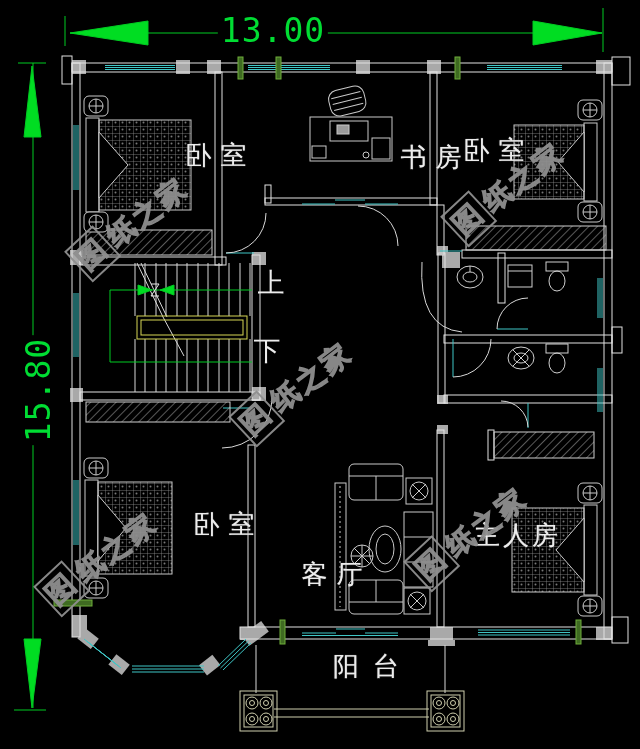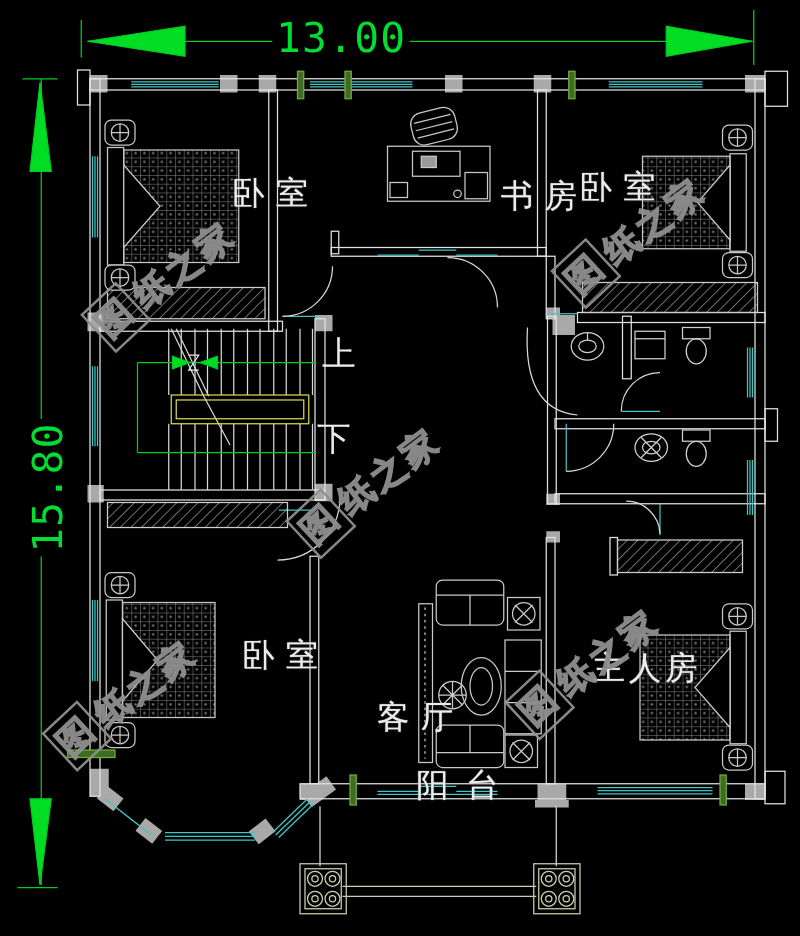--- a/index.html
+++ b/index.html
@@ -300,21 +300,21 @@
 
 <div class="txt dim" style="left:273px;top:30px;">13.00</div>
 <div class="txt dim vert" style="left:38px;top:390px;">15.80</div>
 
 <div class="txt room" style="left:216px;top:155px;">卧室</div>
 <div class="txt room" style="left:431px;top:137px;margin-top:20px;">书房</div>
 <div class="txt room" style="left:494px;top:150px;">卧室</div>
 <div class="txt room" style="left:224px;top:524px;">卧室</div>
 <div class="txt room" style="left:332px;top:531px;margin-top:43px;">客厅</div>
 <div class="txt room small" style="left:516px;top:535px;">主人房</div>
-<div class="txt room" style="left:366px;top:628px;letter-spacing:14px;text-indent:14px;">阳台</div>
+<div class="txt room" style="left:366px;top:666px;letter-spacing:14px;text-indent:14px;">阳台</div>
 <div class="txt updown" style="left:271px;top:283px;">上</div>
 <div class="txt updown" style="left:267px;top:351px;">下</div>
 
 <div class="wm" style="left:131px;top:225px;"><span class="logo">图</span><span>纸之家</span></div>
 <div class="wm" style="left:507px;top:190px;"><span class="logo">图</span><span>纸之家</span></div>
 <div class="wm" style="left:295px;top:390px;"><span class="logo">图</span><span>纸之家</span></div>
 <div class="wm" style="left:100px;top:560px;"><span class="logo">图</span><span>纸之家</span></div>
 <div class="wm" style="left:470px;top:535px;"><span class="logo">图</span><span>纸之家</span></div>
 
 </div>

